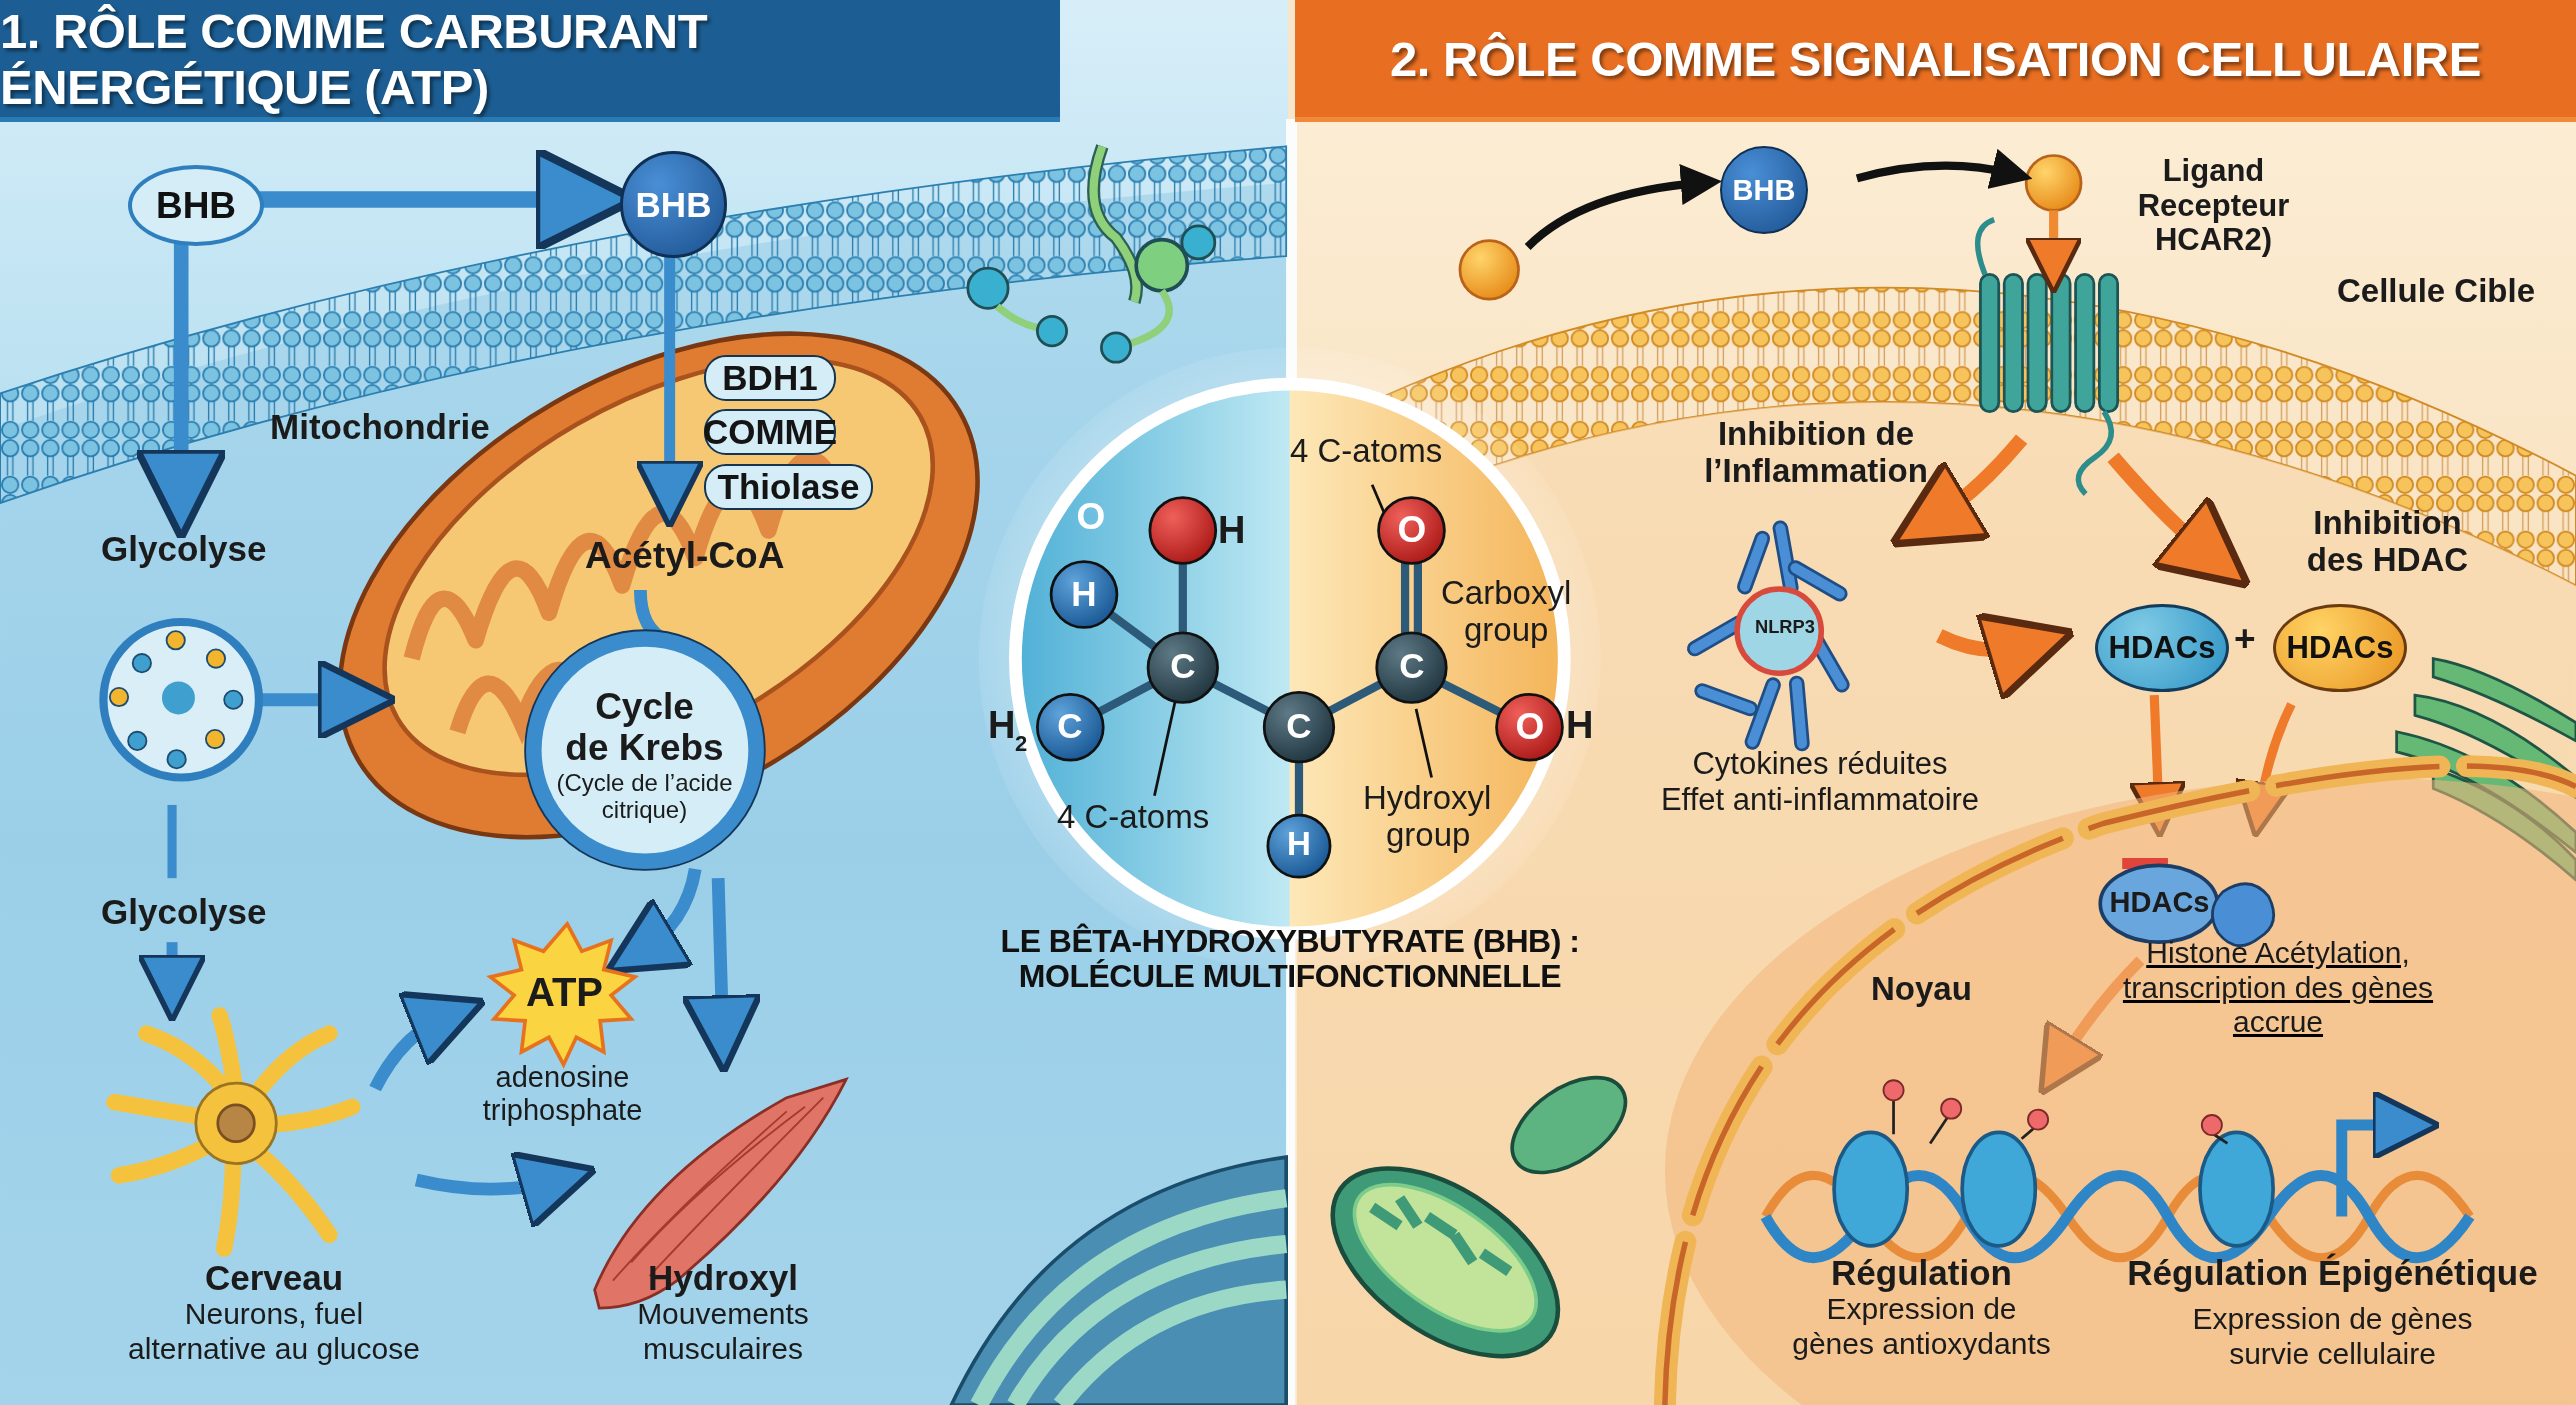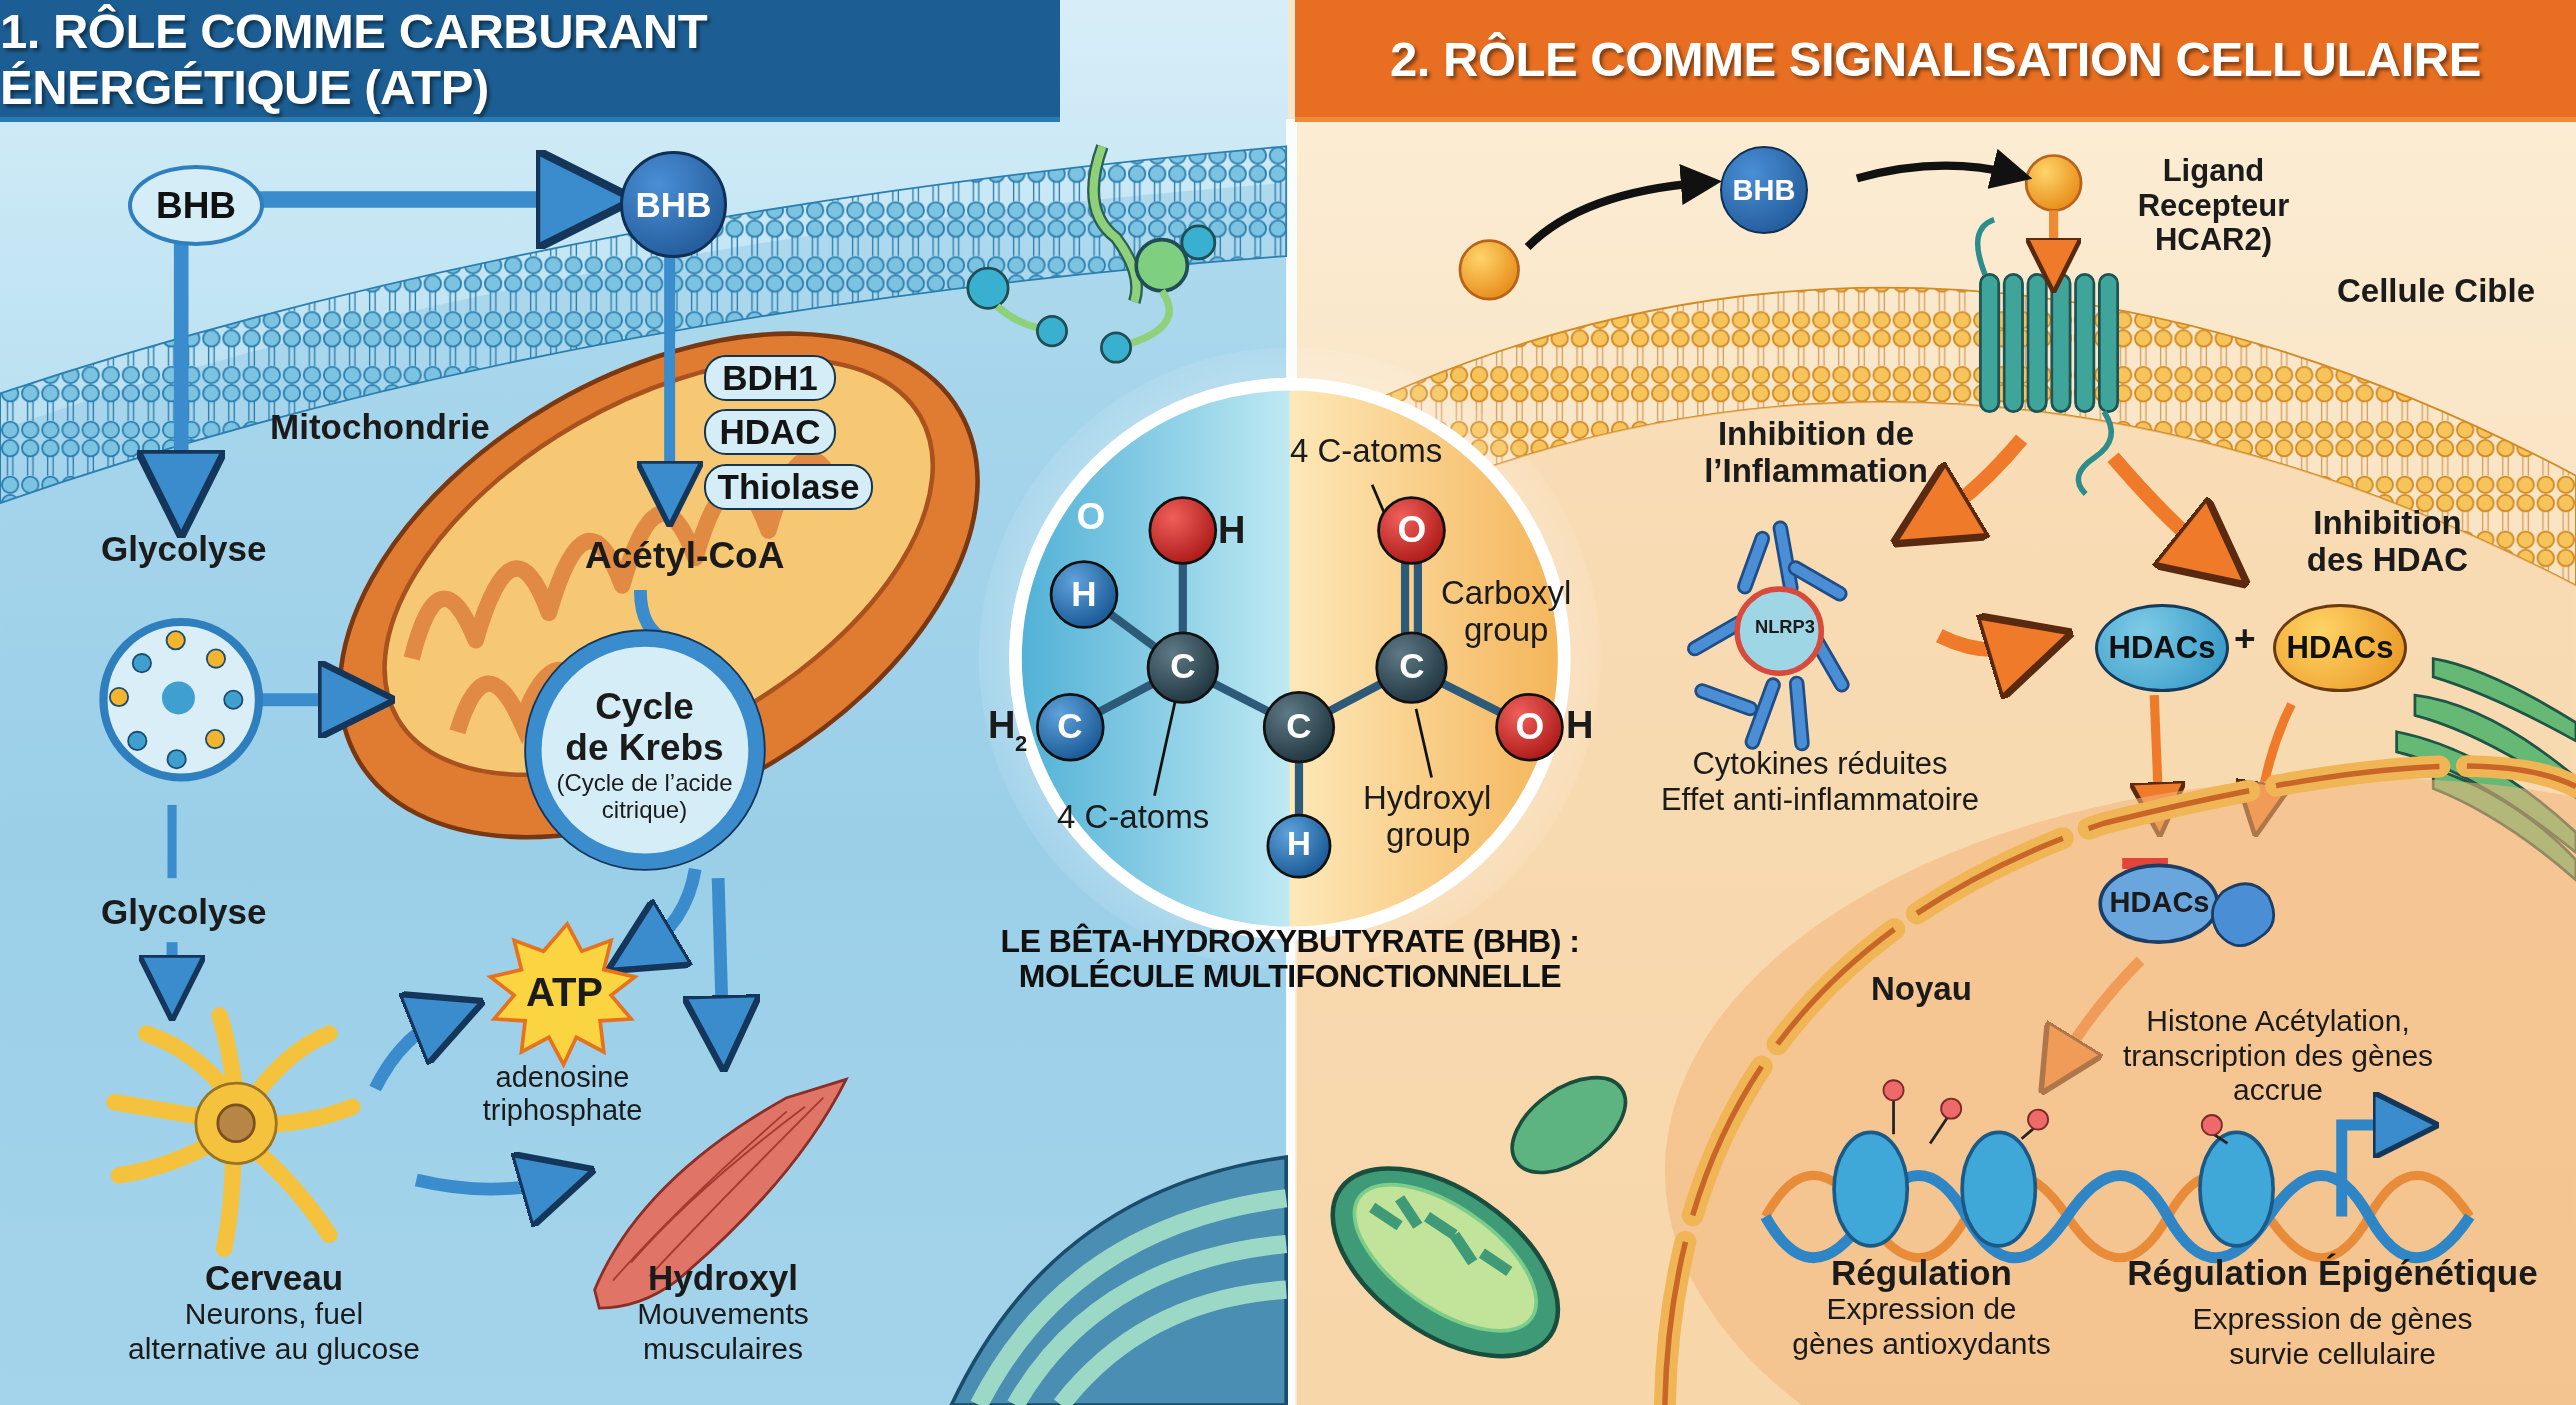--- a/index.html
+++ b/index.html
@@ -279,21 +279,21 @@
 </div>
 
 <div class="node" style="left:128px;top:165px;width:128px;height:73px;background:#d4edf7;border:4.6px solid #2f7fbf;font-size:37px;color:#111;">
   <span>BHB</span>
 </div>
 <div class="node" style="left:620px;top:151px;width:101px;height:101px;background:radial-gradient(circle at 35% 30%,#4a8fd6,#1a4f8c);border:3.7px solid #0f2f55;font-size:35px;color:#fff;">
   <span>BHB</span>
 </div>
 <div class="lbl" style="left:270px;top:407px;font-size:35px;">Mitochondrie</div>
 <div class="pill" style="left:704px;top:355px;width:128px;">BDH1</div>
-<div class="pill" style="left:704px;top:409px;width:128px;">HDAC</div>
+<div class="pill" style="left:704px;top:409px;width:128px;">COMME</div>
 <div class="pill" style="left:704px;top:464px;width:165px;">Thiolase</div>
 <div class="lbl" style="left:585px;top:535px;font-size:37px;">Acétyl-CoA</div>
 <div class="lbl" style="left:101px;top:529px;font-size:35px;">Glycolyse</div>
 <div class="lbl" style="left:101px;top:892px;font-size:35px;">Glycolyse</div>
 
 <div style="position:absolute;left:553px;top:686px;width:183px;text-align:center;">
   <div class="lbl" style="position:static;font-size:37px;">Cycle</div>
   <div class="lbl" style="position:static;font-size:37px;">de Krebs</div>
   <div class="lbl-n" style="position:static;font-size:24px;">(Cycle de l’acide</div>
   <div class="lbl-n" style="position:static;font-size:24px;">citrique)</div>
@@ -364,21 +364,21 @@
 <div class="lbl" style="left:2234px;top:618px;font-size:37px;">+</div>
 <div class="node" style="left:2273px;top:604px;width:128px;height:82px;background:radial-gradient(circle at 35% 30%,#ffd466,#e8921e);border:3.7px solid #6a3a10;font-size:31px;color:#111;">
   <span>HDACs</span>
 </div>
 <div style="position:absolute;left:1628px;top:746px;width:384px;text-align:center;">
   <div class="lbl-n" style="position:static;font-size:31px;">Cytokines réduites</div>
   <div class="lbl-n" style="position:static;font-size:31px;">Effet anti-inflammatoire</div>
 </div>
 <div class="lbl" style="left:1871px;top:971px;font-size:33px;">Noyau</div>
 <div class="lbl" style="left:2100px;top:886px;width:119px;font-size:29px;">HDACs</div>
-<div style="position:absolute;left:2095px;top:1004px;width:366px;text-align:center;">
+<div style="position:absolute;left:2095px;top:936px;width:366px;text-align:center;text-decoration:underline;">
   <div class="lbl-n" style="position:static;font-size:30px;">Histone Acétylation,</div>
   <div class="lbl-n" style="position:static;font-size:30px;">transcription des gènes</div>
   <div class="lbl-n" style="position:static;font-size:30px;">accrue</div>
 </div>
 <div style="position:absolute;left:1766px;top:1253px;width:311px;text-align:center;">
   <div class="lbl" style="position:static;font-size:35px;">Régulation</div>
   <div class="lbl-n" style="position:static;font-size:30px;">Expression de</div>
   <div class="lbl-n" style="position:static;font-size:30px;">gènes antioxydants</div>
 </div>
 <div style="position:absolute;left:2122px;top:1253px;width:421px;text-align:center;">

